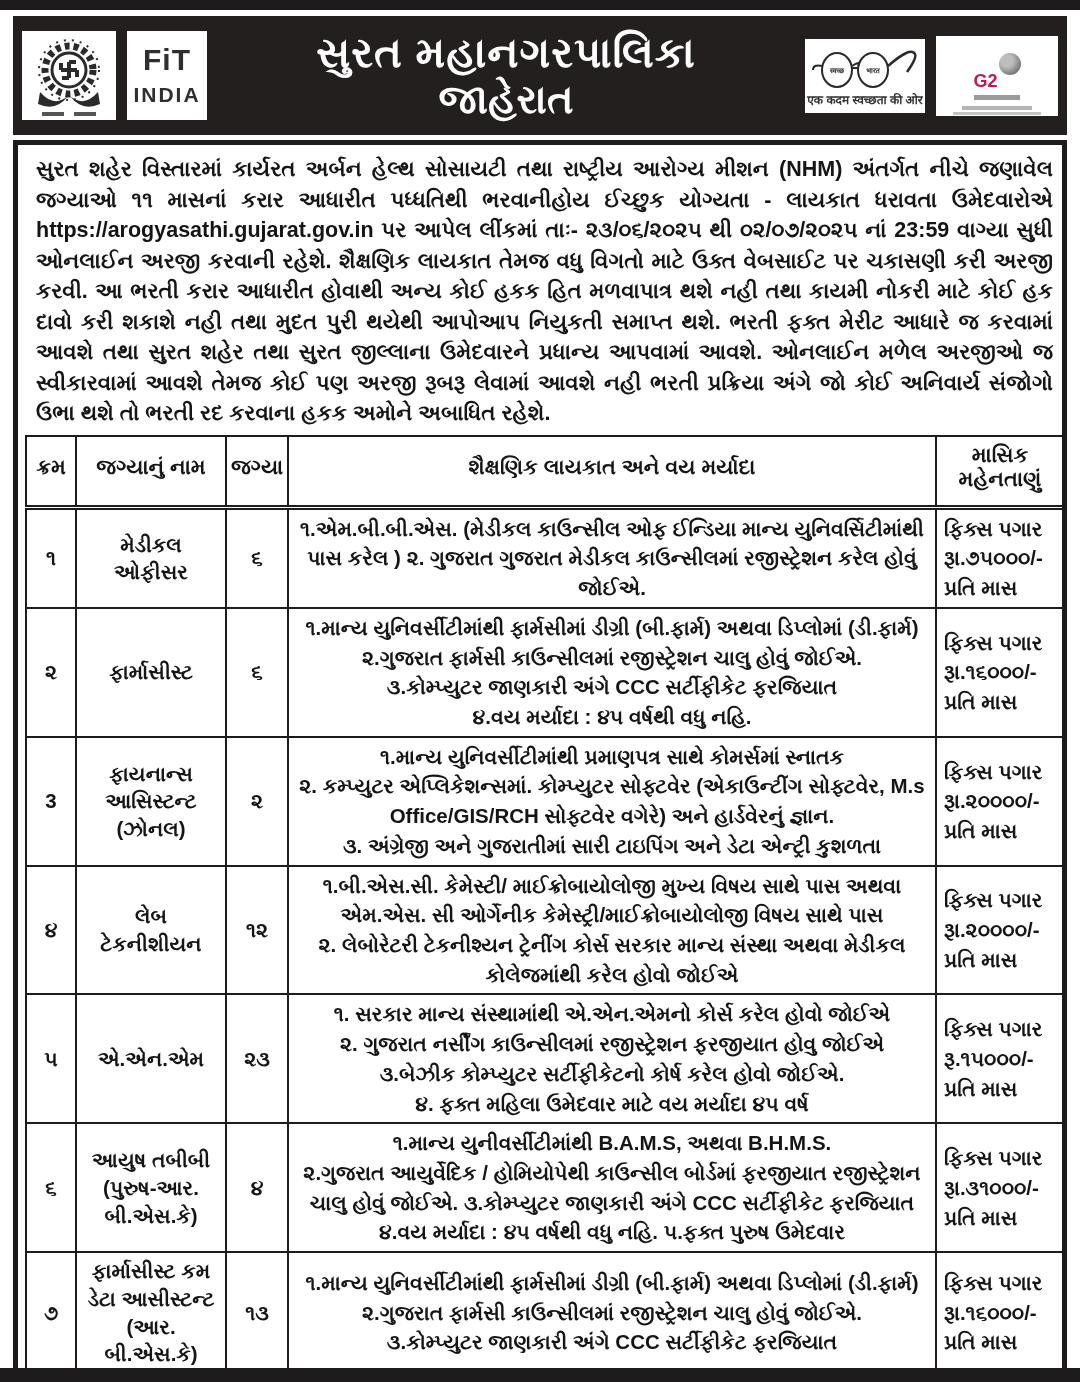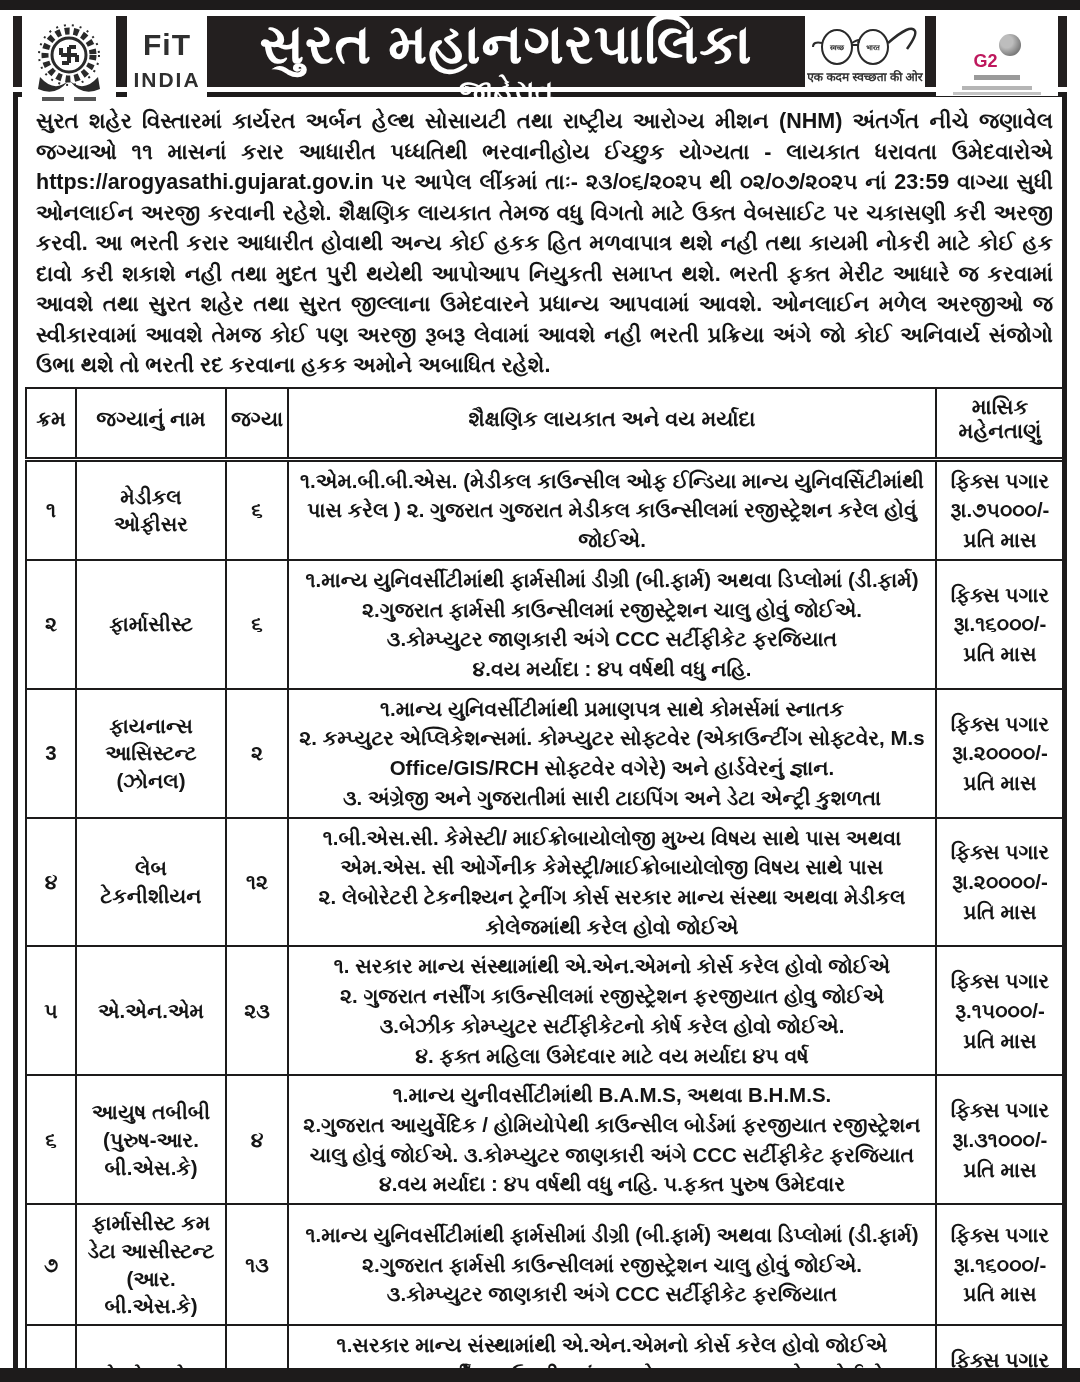--- a/index.html
+++ b/index.html
@@ -7,31 +7,31 @@
   body {
     width:1080px; height:1382px; margin:0 auto; background:#ffffff;
     font-family:"Liberation Sans","DejaVu Sans",sans-serif;
     color:#121212; font-weight:bold; position:relative; overflow:hidden;
   }
   .top-strip { height:10px; background:#1d1b1b; width:100%; }
   .top-gap { height:6px; background:#ffffff; }
 
   
   .header-band {
-    margin:0 13px; background:#231f1f; height:71px;
-    display:flex; align-items:flex-start; padding:0 9px; gap:11px;
+    margin:0 13px; background:#231f1f; height:119px;
+    display:flex; align-items:center; padding:0 9px; gap:11px;
   }
   .logo-box { background:#ffffff; display:flex; flex-direction:column; align-items:center; justify-content:center; overflow:hidden; }
   .smc-box { width:94px; height:89px; }
   .fit-box { width:80px; height:89px; }
   .swachh-box { width:120px; height:74px; }
   .g20-box { width:122px; height:80px; }
   .title-wrap { flex:1; text-align:center; color:#ffffff; line-height:1.05; }
-  .main-title { font-size:55px; letter-spacing:1px; }
-  .sub-title { font-size:28px; margin-top:2px; }
+  .main-title { font-size:42px; letter-spacing:1px; }
+  .sub-title { font-size:40px; margin-top:2px; }
 
   .fit-fit { font-size:30px; color:#2f2f2f; line-height:1; letter-spacing:1px; }
   .fit-india { font-size:21px; color:#2f2f2f; letter-spacing:2px; margin-top:8px; }
 
   .swachh-svg { width:108px; height:46px; }
   .swachh-tag { font-size:12px; color:#333; margin-top:1px; white-space:nowrap; }
 
   .g20-row { display:flex; align-items:center; gap:1px; }
   .g20-text { font-size:18px; color:#be185d; letter-spacing:0;margin-top:34px; }
   .g20-globe { width:22px; height:22px; border-radius:50%; background:radial-gradient(circle at 35% 35%, #bdbdbd 0 30%, #7d7d7d 70%, #5c5c5c); }
@@ -52,21 +52,21 @@
 
   table.jobs { width:100%; border-collapse:collapse; table-layout:fixed; }
   table.jobs th, table.jobs td {
     border:2.5px solid #1d1b1b; font-size:20.5px; vertical-align:middle;
     padding:4px 7px; color:#151515;
   }
   table.jobs thead th { text-align:center; padding:6px 4px 14px; border-bottom:5px double #1d1b1b; font-size:21px; }
   td.c-sr, td.c-vac { text-align:center; }
   td.c-post { text-align:center; line-height:1.35; }
   td.c-qual { text-align:center; white-space:pre-line; line-height:1.45; vertical-align:top; padding-top:6px; }
-  td.c-sal { text-align:center; white-space:pre-line; line-height:1.45; vertical-align:top; padding-top:6px; }
+  td.c-sal { white-space:pre-line; line-height:1.45; vertical-align:top; padding-top:6px; }
 
   .bottom-strip { position:absolute; bottom:0; left:0; width:100%; height:14px; background:#1d1b1b; }
 </style>
 </head>
 <body>
 
 <div class="top-strip"></div>
 <div class="top-gap"></div>
 
 <div class="header-band">

